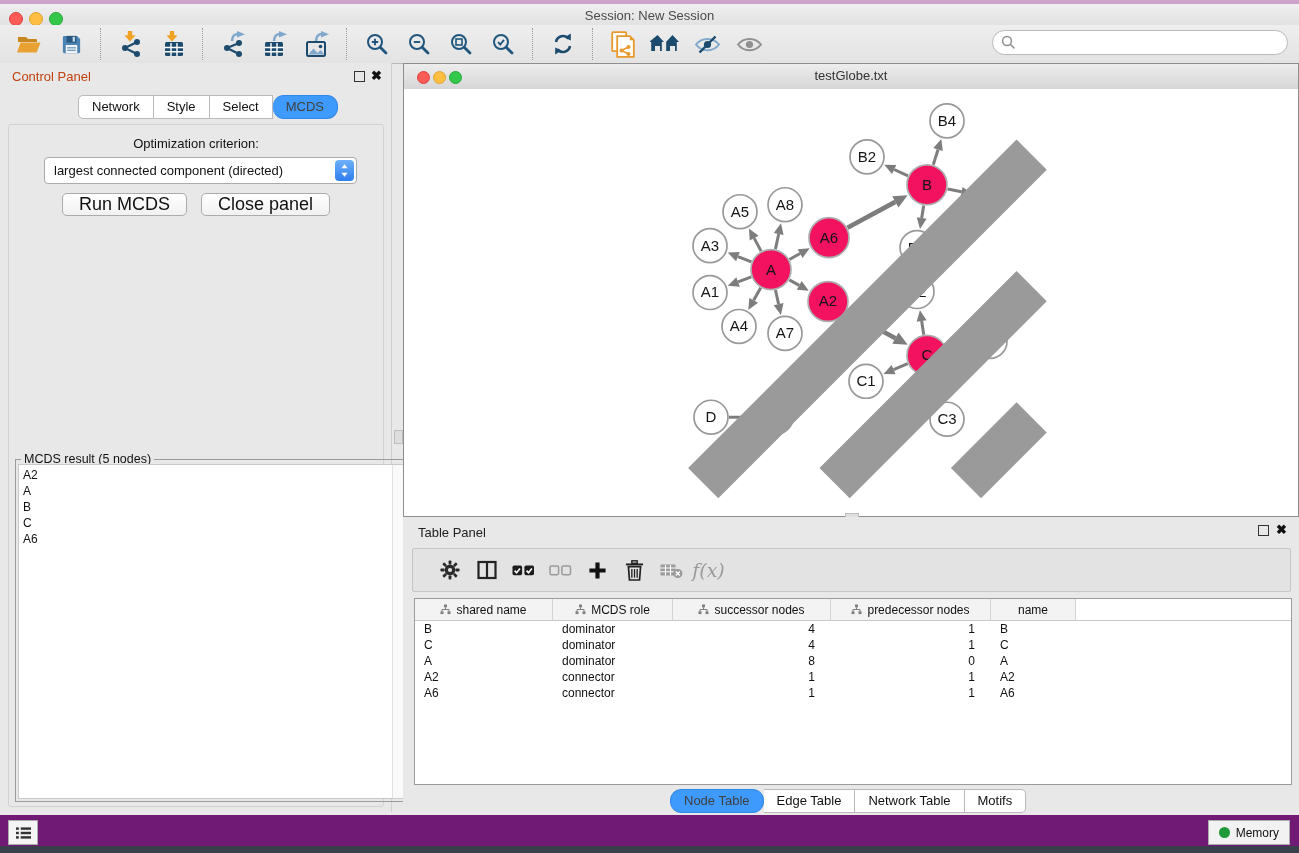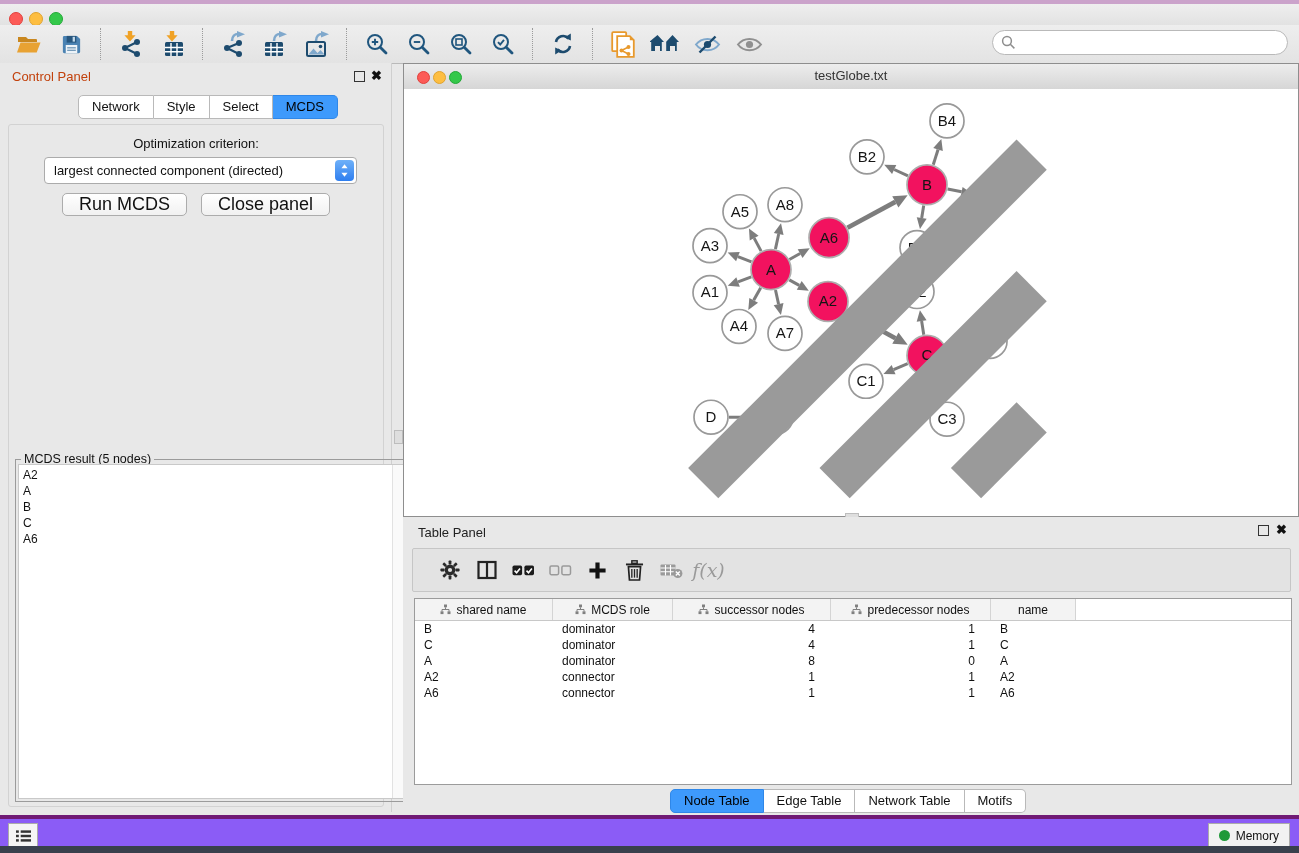--- a/index.html
+++ b/index.html
@@ -28,21 +28,21 @@
   .control-panel{position:absolute;left:0;top:63px;width:391px;height:749px;background:#E8E8E8;border-right:1px solid #CFCFCF;}
   .panel-head{position:absolute;left:0;top:0;width:100%;height:26px;}
   .panel-title{position:absolute;left:12px;top:6px;font-size:13px;color:#c2410c;}
   .float-btn{position:absolute;top:8px;width:9px;height:9px;border:1.5px solid #333;}
   .close-btn{position:absolute;top:5px;font-size:13px;font-weight:bold;color:#111;}
   .cp-float{right:26px;} .cp-close{right:9px;}
   .tabrow{position:absolute;left:78px;top:32px;height:36px;display:flex;}
   .tab{height:22px;line-height:22px;padding:0 13px;font-size:13px;background:#fff;border:1px solid #B9B9B9;border-left:none;color:#111;}
   .tab:first-child{border-left:1px solid #B9B9B9;border-radius:5px 0 0 5px;}
   .tab:last-child{border-radius:0 5px 5px 0;}
-  .tab.selected{background:#3E9AFC;border-color:#2F87E8;color:#000000;}
+  .tab.selected{background:#3E9AFC;border-color:#2F87E8;color:#404040;border-radius:11px;}
   .cp-inner{position:absolute;left:8px;top:61px;width:374px;height:681px;border:1px solid #D2D2D2;border-radius:3px;}
   .opt-label{position:absolute;left:0;width:100%;top:11px;text-align:center;font-size:13px;color:#111;}
   .select-box{position:absolute;left:35px;top:32px;width:311px;height:25px;background:#fff;border:1px solid #ABABAB;
               border-radius:4px;display:flex;align-items:center;}
   .select-value{flex:1;font-size:13px;padding-left:9px;color:#111;white-space:nowrap;overflow:hidden;}
   .select-stepper{width:19px;height:21px;margin-right:2px;border-radius:4px;
                   background:linear-gradient(#6FB1F9,#2E7EEF);display:flex;align-items:center;justify-content:center;}
   .btnrow{position:absolute;left:0;width:100%;top:68px;display:flex;justify-content:center;gap:14px;}
   .mac-btn{height:21px;line-height:21px;padding:0 16px;background:linear-gradient(#FFFFFF,#F1F1F1);
            border:1px solid #ACACAC;border-radius:5px;font-size:18px;color:#111;}
@@ -76,39 +76,40 @@
   .fx-label{font-family:"DejaVu Serif",serif;font-style:italic;font-size:19px;color:#9A9A9A;}
   .data-table{position:absolute;left:11px;top:81px;width:878px;height:187px;background:#fff;border:1px solid #9B9B9B;
               box-sizing:border-box;overflow:hidden;font-size:12px;}
   .thead{display:flex;height:21px;border-bottom:1px solid #C8C8C8;}
   .th{background:#F3F3F3;border-right:1px solid #D4D4D4;display:flex;align-items:center;justify-content:center;gap:5px;
       font-size:12px;color:#111;box-sizing:border-box;}
   .trow{display:flex;height:16px;line-height:16px;}
   .td{box-sizing:border-box;padding:0 9px;white-space:nowrap;overflow:hidden;color:#111;}
   .tab2row{position:absolute;left:267px;top:272px;height:22px;display:flex;}
   
-  .statusbar{position:absolute;left:0;top:815px;width:100%;height:31px;background:#8b5cf6;border-top:4px solid #701a75;}
+  .statusbar{position:absolute;left:0;top:815px;width:100%;height:31px;background:#701a75;border-top:1px solid #701a75;}
   .list-btn{position:absolute;left:8px;top:4px;width:28px;height:23px;background:#F5F5F5;border:1px solid #ABABAB;
             display:flex;align-items:center;justify-content:center;}
   .memory-btn{position:absolute;right:9px;top:4px;height:23px;background:#F2F2F2;border:1px solid #ABABAB;
               display:flex;align-items:center;padding:0 10px;gap:6px;font-size:12px;color:#111;}
   .memory-dot{width:11px;height:11px;border-radius:50%;background:#1F9939;}
   .desktop-strip-bottom{position:absolute;left:0;top:846px;width:100%;height:7px;background:#39404C;}
 </style>
 </head>
 <body>
 
 <div class="screen">
 
   <div class="desktop-strip-top"></div>
 
   <div class="titlebar">
     <div class="traffic t-red"></div>
     <div class="traffic t-yellow"></div>
     <div class="traffic t-green"></div>
+    <div class="title-text">Session: New Session</div>
   </div>
 
   <div class="toolbar">
     <div class="tgroup">
       <div class="tbtn">
         <svg width="26" height="22" viewBox="0 0 26 22">
           <path d="M2 4h8l2 2h8a1 1 0 0 1 1 1v2H2z" fill="#C9871F"></path>
           <path d="M4.5 9.5h20l-3.8 10H1z" fill="#E8A233"></path>
         </svg>
       </div>

